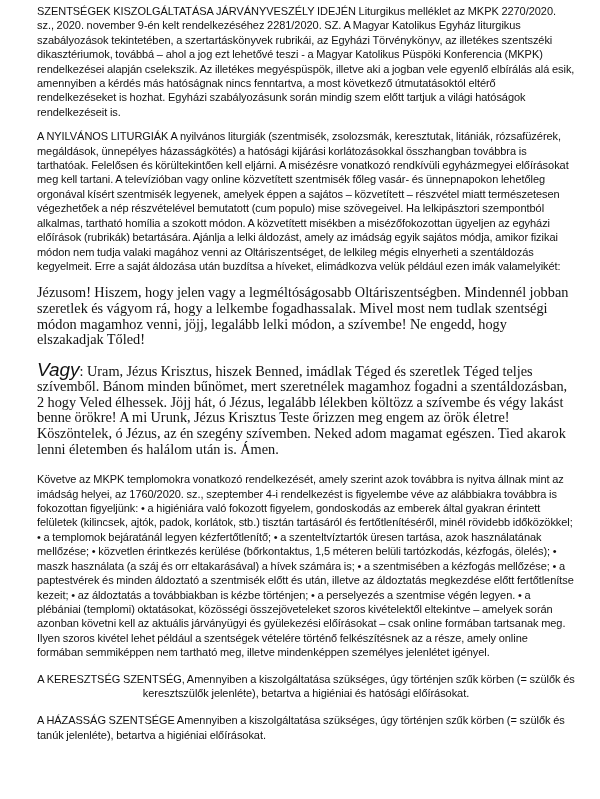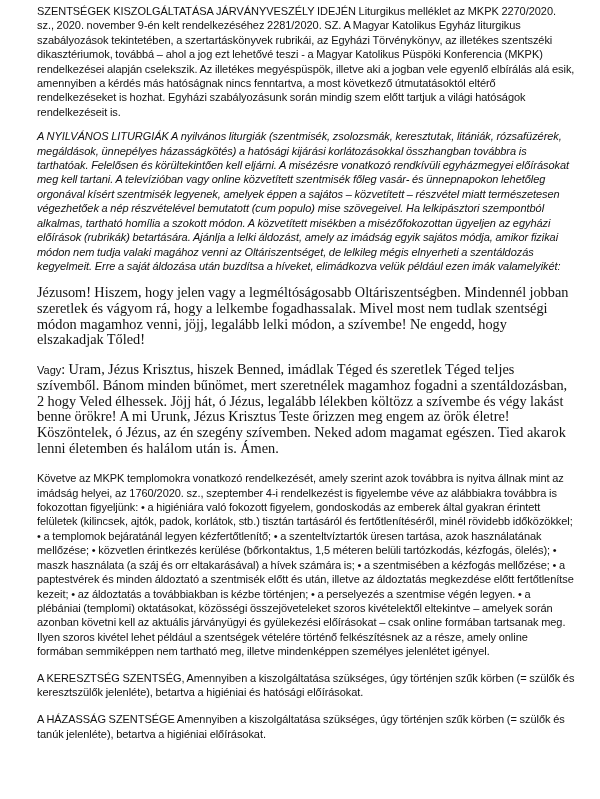--- a/index.html
+++ b/index.html
@@ -31,28 +31,29 @@
   .prayer {
     font-family: "Liberation Serif", serif;
     font-size: 14.3px;
     line-height: 15.6px;
     text-align: left;
     margin: 13px 0 14px 0;
     word-spacing: -0.2px;
   }
   .prayer .sans {
     font-family: "Liberation Sans", sans-serif;
-    font-size: 11px;
+    font-size: 19px;
+    font-style: italic;
   }
   #p1 { margin-bottom: 10px; }
-  #p2 { margin-bottom: 0; font-style: italic; }
+  #p2 { margin-bottom: 0; }
   #prayer1 { margin-top: 12px; margin-bottom: 14px; }
   #prayer2 { margin-top: 0; margin-bottom: 15px; }
   #p3 { margin-bottom: 12px; }
-  #p4 { margin-bottom: 13px; }
+  #p4 { margin-bottom: 13px; text-align: center; }
 </style>
 </head>
 <body>
 
 <div class="page">
   <p id="p1" class="p">SZENTSÉGEK KISZOLGÁLTATÁSA JÁRVÁNYVESZÉLY IDEJÉN Liturgikus melléklet az MKPK 2270/2020. sz., 2020. november 9-én kelt rendelkezéséhez 2281/2020. SZ. A Magyar Katolikus Egyház liturgikus szabályozások tekintetében, a szertartáskönyvek rubrikái, az Egyházi Törvénykönyv, az illetékes szentszéki dikasztériumok, továbbá – ahol a jog ezt lehetővé teszi - a Magyar Katolikus Püspöki Konferencia (MKPK) rendelkezései alapján cselekszik. Az illetékes megyéspüspök, illetve aki a jogban vele egyenlő elbírálás alá esik, amennyiben a kérdés más hatóságnak nincs fenntartva, a most következő útmutatásoktól eltérő rendelkezéseket is hozhat. Egyházi szabályozásunk során mindig szem előtt tartjuk a világi hatóságok rendelkezéseit is.</p>
   <p id="p2" class="p">A NYILVÁNOS LITURGIÁK A nyilvános liturgiák (szentmisék, zsolozsmák, keresztutak, litániák, rózsafüzérek, megáldások, ünnepélyes házasságkötés) a hatósági kijárási korlátozásokkal összhangban továbbra is tarthatóak. Felelősen és körültekintően kell eljárni. A misézésre vonatkozó rendkívüli egyházmegyei előírásokat meg kell tartani. A televízióban vagy online közvetített szentmisék főleg vasár- és ünnepnapokon lehetőleg orgonával kísért szentmisék legyenek, amelyek éppen a sajátos – közvetített – részvétel miatt természetesen végezhetőek a nép részvételével bemutatott (cum populo) mise szövegeivel. Ha lelkipásztori szempontból alkalmas, tartható homília a szokott módon. A közvetített misékben a misézőfokozottan ügyeljen az egyházi előírások (rubrikák) betartására. Ajánlja a lelki áldozást, amely az imádság egyik sajátos módja, amikor fizikai módon nem tudja valaki magához venni az Oltáriszentséget, de lelkileg mégis elnyerheti a szentáldozás kegyelmeit. Erre a saját áldozása után buzdítsa a híveket, elimádkozva velük például ezen imák valamelyikét:</p>
   <p id="prayer1" class="prayer">Jézusom! Hiszem, hogy jelen vagy a legméltóságosabb Oltáriszentségben. Mindennél jobban szeretlek és vágyom rá, hogy a lelkembe fogadhassalak. Mivel most nem tudlak szentségi módon magamhoz venni, jöjj, legalább lelki módon, a szívembe! Ne engedd, hogy elszakadjak Tőled!</p>
   <p id="prayer2" class="prayer"><span class="sans">Vagy</span><span>: Uram, Jézus Krisztus, hiszek Benned, imádlak Téged és szeretlek Téged teljes szívemből. Bánom minden bűnömet, mert szeretnélek magamhoz fogadni a szentáldozásban, 2 hogy Veled élhessek. Jöjj hát, ó Jézus, legalább lélekben költözz a szívembe és végy lakást benne örökre! A mi Urunk, Jézus Krisztus Teste őrizzen meg engem az örök életre! Köszöntelek, ó Jézus, az én szegény szívemben. Neked adom magamat egészen. Tied akarok lenni életemben és halálom után is. Ámen.</span></p>
   <p id="p3" class="p">Követve az MKPK templomokra vonatkozó rendelkezését, amely szerint azok továbbra is nyitva állnak mint az imádság helyei, az 1760/2020. sz., szeptember 4-i rendelkezést is figyelembe véve az alábbiakra továbbra is fokozottan figyeljünk: • a higiéniára való fokozott figyelem, gondoskodás az emberek által gyakran érintett felületek (kilincsek, ajtók, padok, korlátok, stb.) tisztán tartásáról és fertőtlenítéséről, minél rövidebb időközökkel; • a templomok bejáratánál legyen kézfertőtlenítő; • a szenteltvíztartók üresen tartása, azok használatának mellőzése; • közvetlen érintkezés kerülése (bőrkontaktus, 1,5 méteren belüli tartózkodás, kézfogás, ölelés); • maszk használata (a száj és orr eltakarásával) a hívek számára is; • a szentmisében a kézfogás mellőzése; • a paptestvérek és minden áldoztató a szentmisék előtt és után, illetve az áldoztatás megkezdése előtt fertőtlenítse kezeit; • az áldoztatás a továbbiakban is kézbe történjen; • a perselyezés a szentmise végén legyen. • a plébániai (templomi) oktatásokat, közösségi összejöveteleket szoros kivételektől eltekintve – amelyek során azonban követni kell az aktuális járványügyi és gyülekezési előírásokat – csak online formában tartsanak meg. Ilyen szoros kivétel lehet például a szentségek vételére történő felkészítésnek az a része, amely online formában semmiképpen nem tartható meg, illetve mindenképpen személyes jelenlétet igényel.</p>

